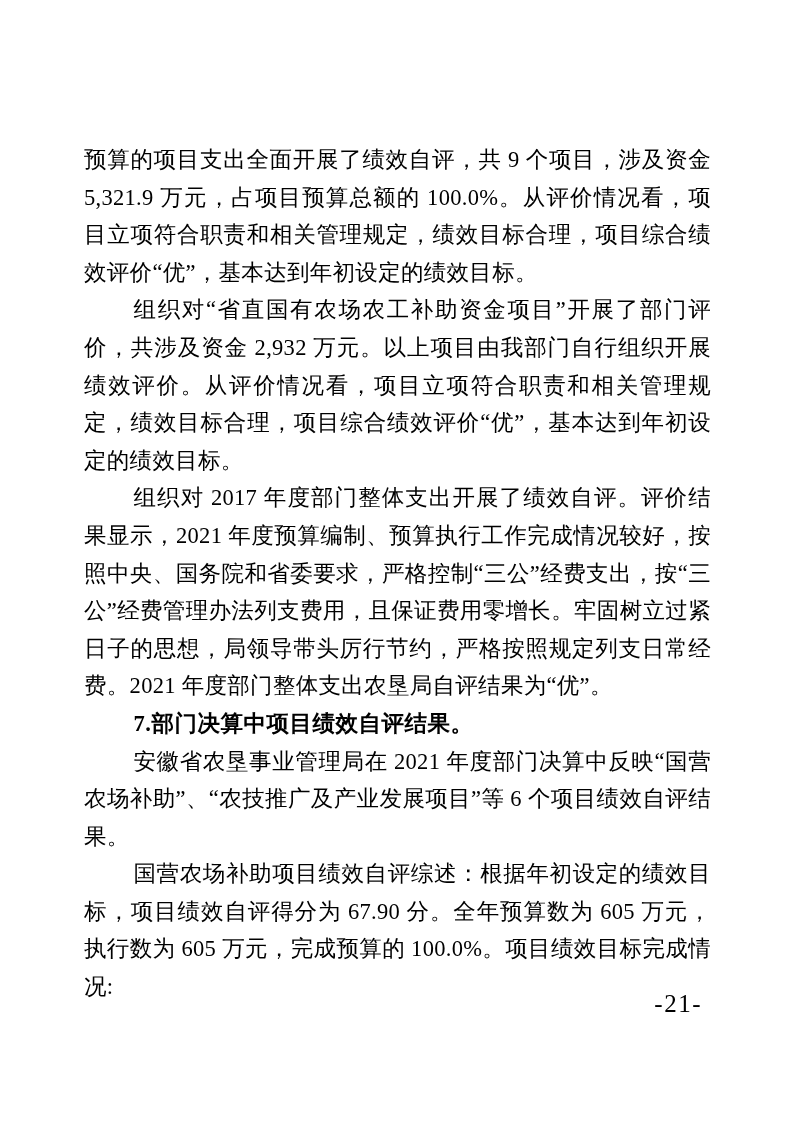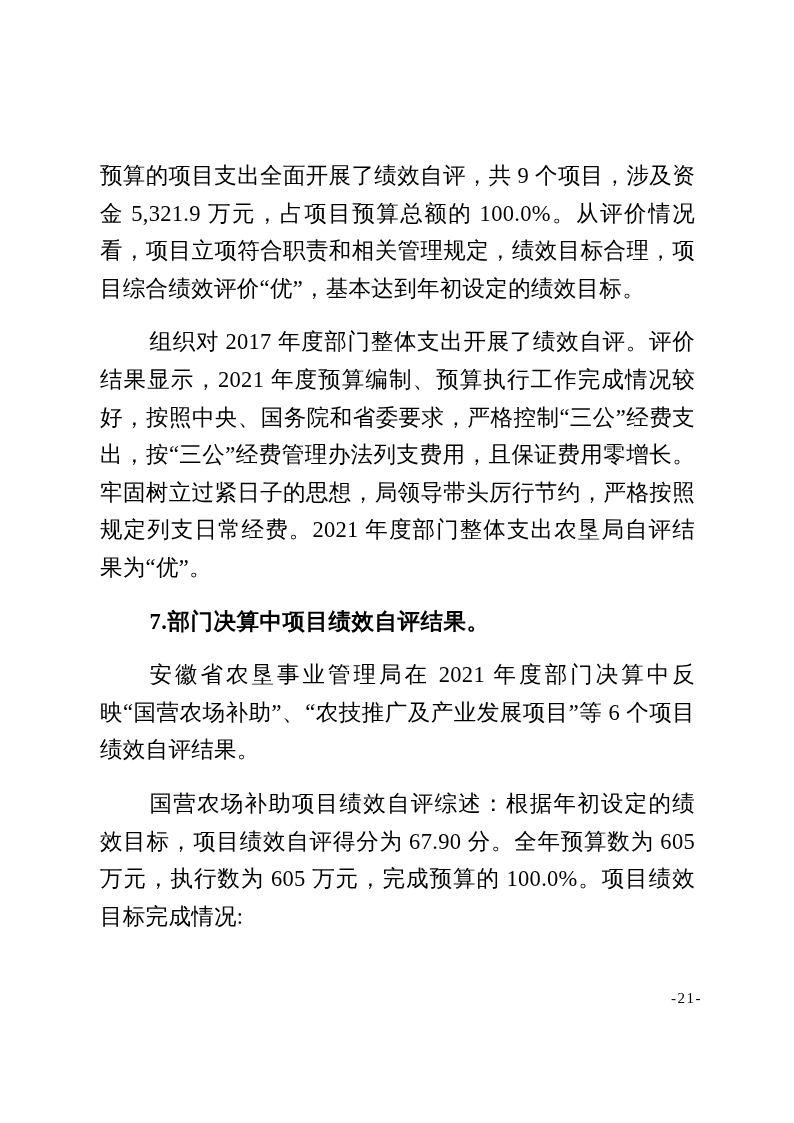--- a/index.html
+++ b/index.html
@@ -23,51 +23,52 @@
     height: 1123px;
     background: #ffffff;
   }
   .content {
     position: absolute;
     left: 84px;
     top: 141px;
     width: 627px;
   }
   .para {
-    margin: 16px;
+    margin: 0;
     font-size: 22.5px;
     line-height: 37.6px;
     text-align: justify;
     text-justify: inter-ideograph;
     text-indent: 2.2em;
     letter-spacing: 0.3px;
     word-break: break-all;
   }
   .para.continuation {
     text-indent: 0;
   }
   .para.heading {
     font-weight: bold;
     letter-spacing: 0.5px;
   }
   .page-number {
     position: absolute;
     right: 92px;
     top: 990px;
-    font-size: 15px;
+    font-size: 25px;
     letter-spacing: 1.5px;
     font-family: "Liberation Serif", serif;
     text-align: center;
   }
 </style>
 </head>
 <body>
 
 <div class="page">
   <div class="content">
     <p class="para continuation">预算的项目支出全面开展了绩效自评，共 9 个项目，涉及资金 5,321.9 万元，占项目预算总额的 100.0%。从评价情况看，项目立项符合职责和相关管理规定，绩效目标合理，项目综合绩效评价“优”，基本达到年初设定的绩效目标。</p>
+    <p class="para">组织对“省直国有农场农工补助资金项目”开展了部门评价，共涉及资金 2,932 万元。以上项目由我部门自行组织开展绩效评价。从评价情况看，项目立项符合职责和相关管理规定，绩效目标合理，项目综合绩效评价“优”，基本达到年初设定的绩效目标。</p>
     <p class="para">组织对 2017 年度部门整体支出开展了绩效自评。评价结果显示，2021 年度预算编制、预算执行工作完成情况较好，按照中央、国务院和省委要求，严格控制“三公”经费支出，按“三公”经费管理办法列支费用，且保证费用零增长。牢固树立过紧日子的思想，局领导带头厉行节约，严格按照规定列支日常经费。2021 年度部门整体支出农垦局自评结果为“优”。</p>
     <p class="para heading">7.部门决算中项目绩效自评结果。</p>
     <p class="para">安徽省农垦事业管理局在 2021 年度部门决算中反映“国营农场补助”、“农技推广及产业发展项目”等 6 个项目绩效自评结果。</p>
     <p class="para">国营农场补助项目绩效自评综述：根据年初设定的绩效目标，项目绩效自评得分为 67.90 分。全年预算数为 605 万元，执行数为 605 万元，完成预算的 100.0%。项目绩效目标完成情况:</p>
   </div>
   <div class="page-number">-21-</div>
 </div>
 
 </body></html>

